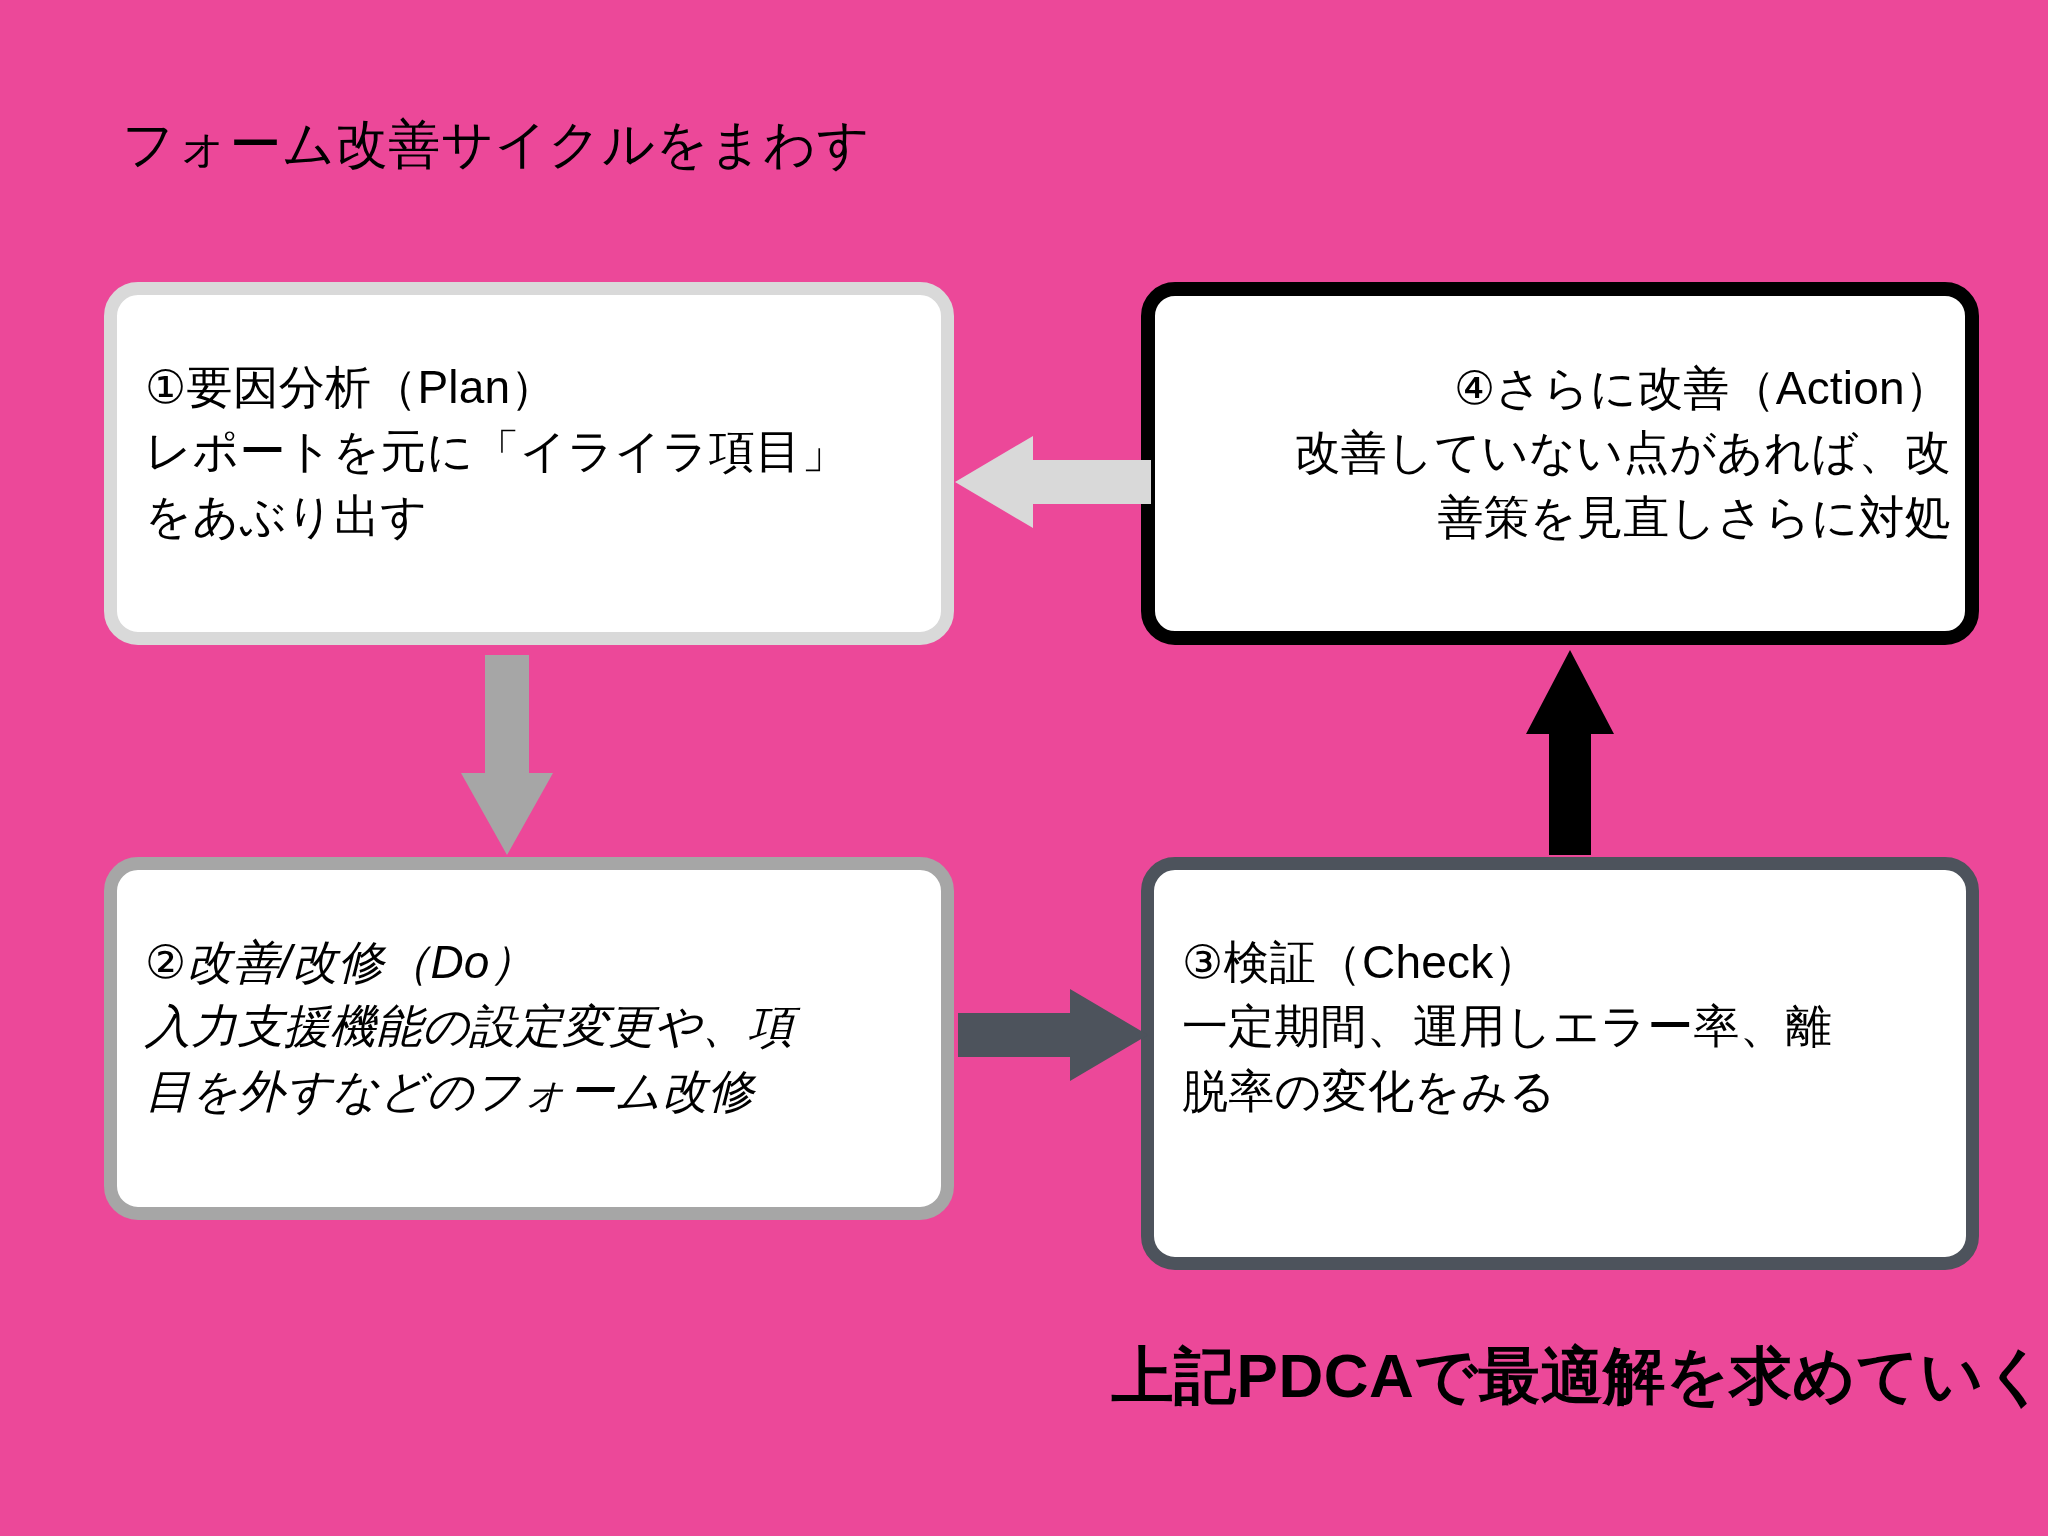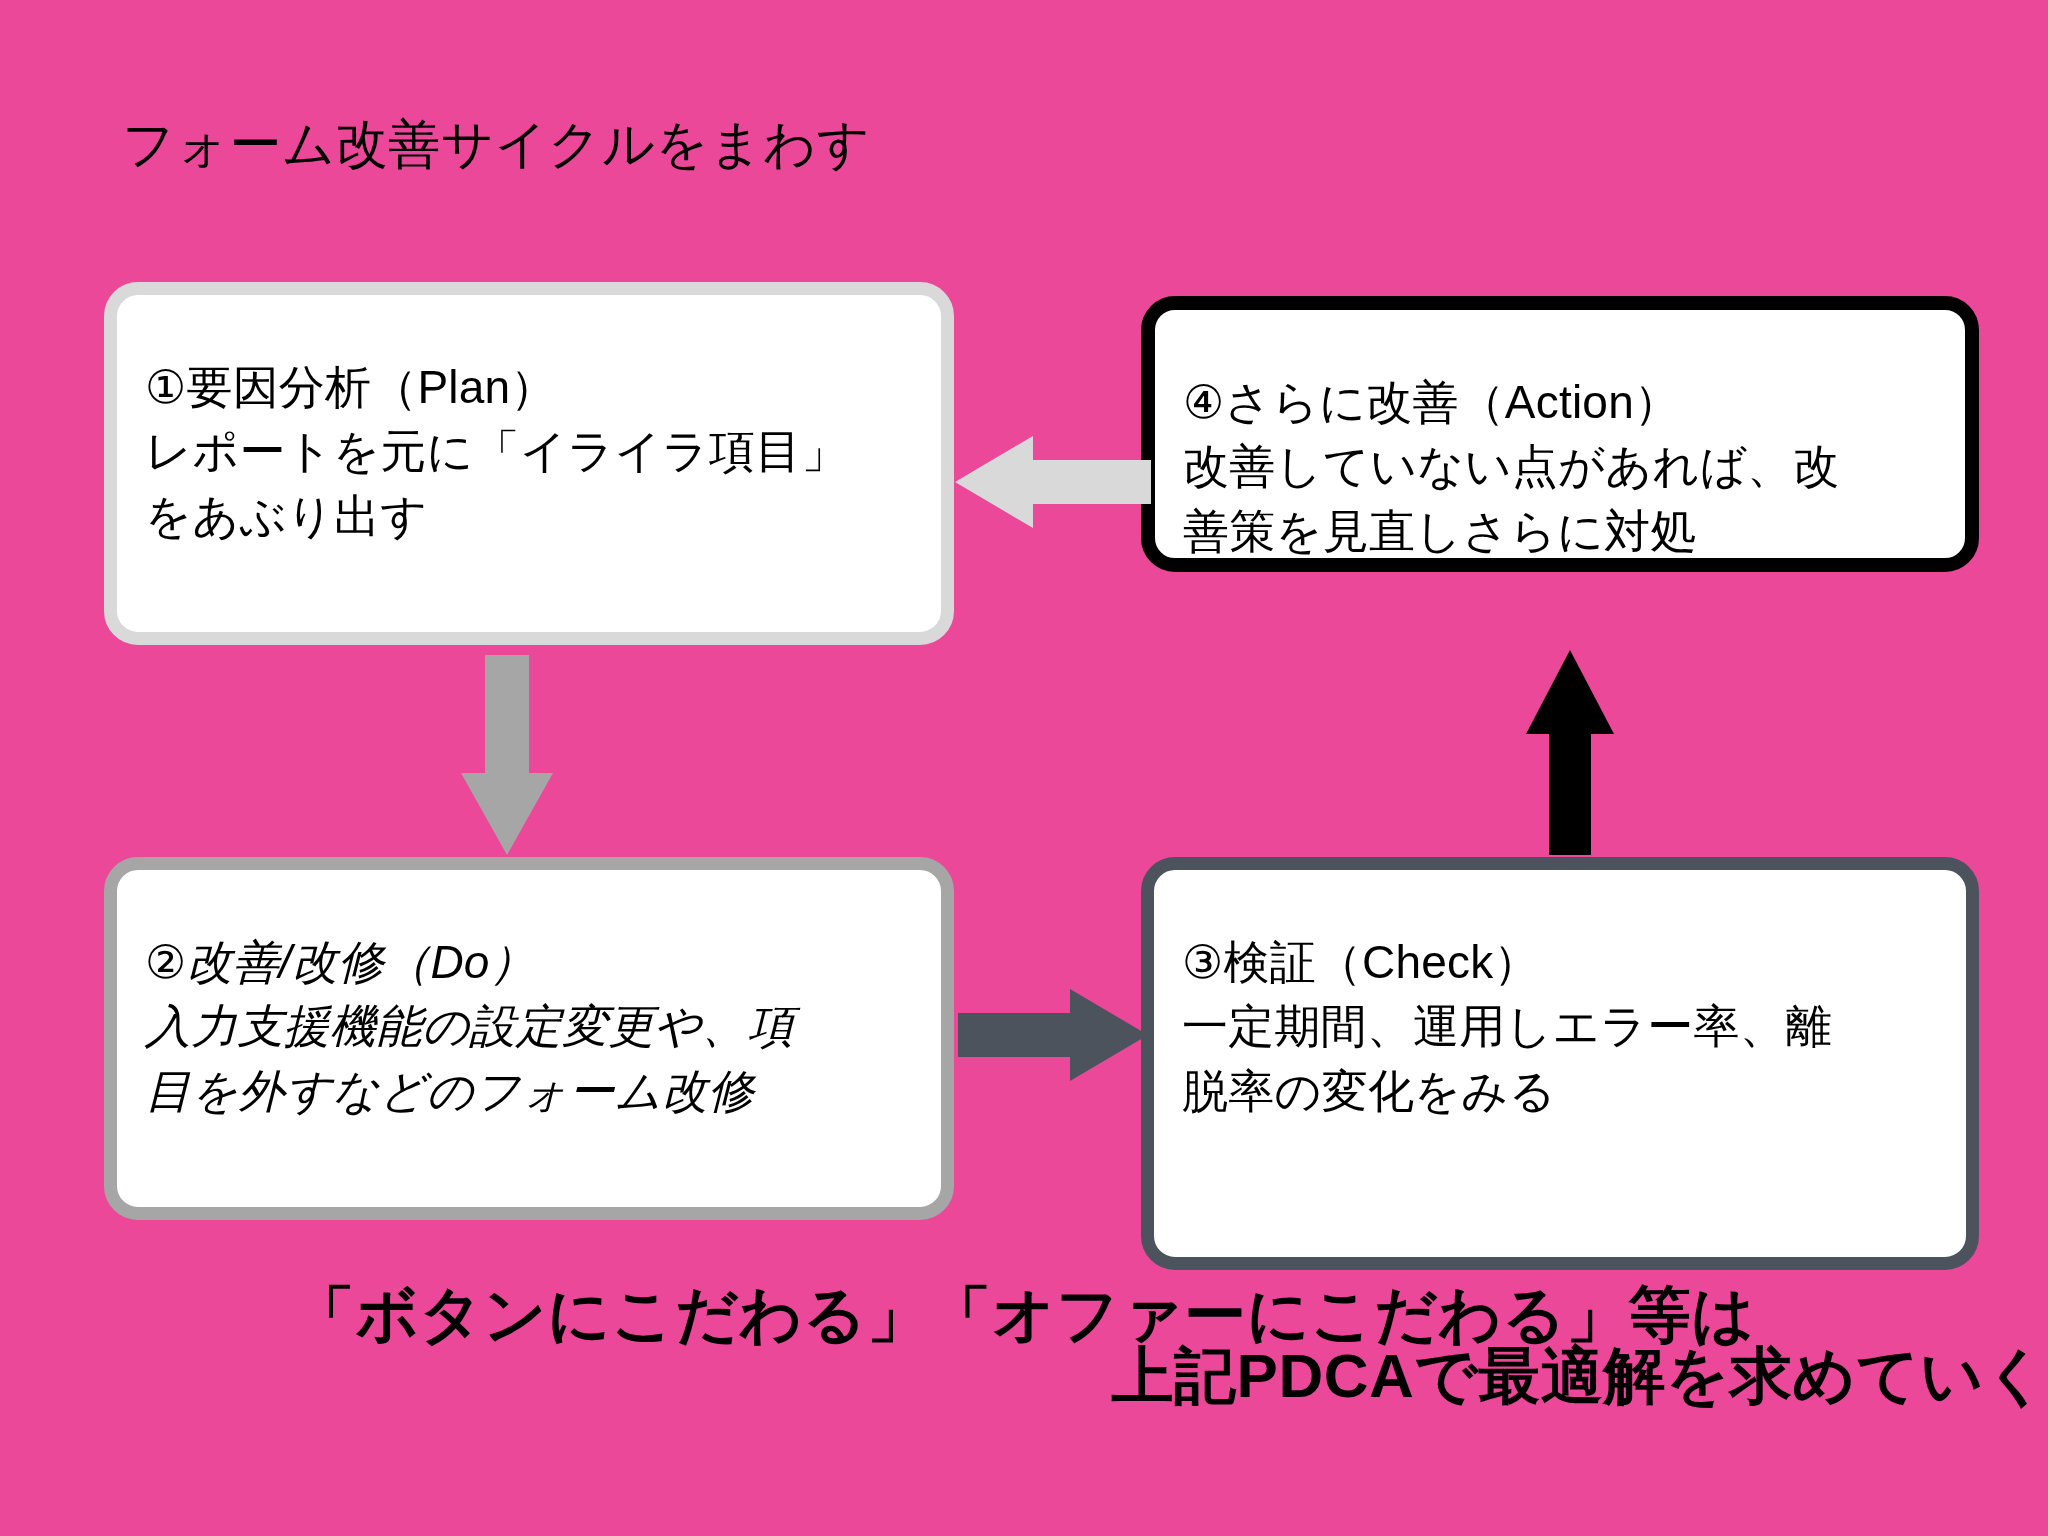--- a/index.html
+++ b/index.html
@@ -63,25 +63,26 @@
     left: 104px;
     top: 282px;
     width: 850px;
     height: 363px;
     border-width: 13px;
     border-color: #d9d9d9;
   }
   
   #box-action {
     left: 1141px;
-    top: 296px;
+    top: 282px;
     width: 838px;
-    height: 276px;
+    height: 363px;
     border-width: 14px;
     border-color: #000000;
+    text-align: right;
   }
   
   #box-do {
     left: 104px;
     top: 857px;
     width: 850px;
     height: 363px;
     border-width: 13px;
     border-color: #a6a6a6;
     font-style: italic;
@@ -168,16 +169,15 @@
       <polygon points="190,50 112,4 112,28 0,28 0,72 112,72 112,96" fill="#4d535c"></polygon>
     </svg>
   </div>
 
   <div class="arrow" id="arrow-check-to-action">
     <svg width="104" height="205" viewBox="0 0 104 205" xmlns="http://www.w3.org/2000/svg">
       <polygon points="52,0 8,84 31,84 31,205 73,205 73,84 96,84" fill="#000000"></polygon>
     </svg>
   </div>
 
-  <div class="caption" id="caption-line-1">「ボタンにこだわる」「オファーにこだわる」等は</div>
   <div class="caption" id="caption-line-2">上記PDCAで最適解を求めていく</div>
 
 </div>
 
 </body></html>

